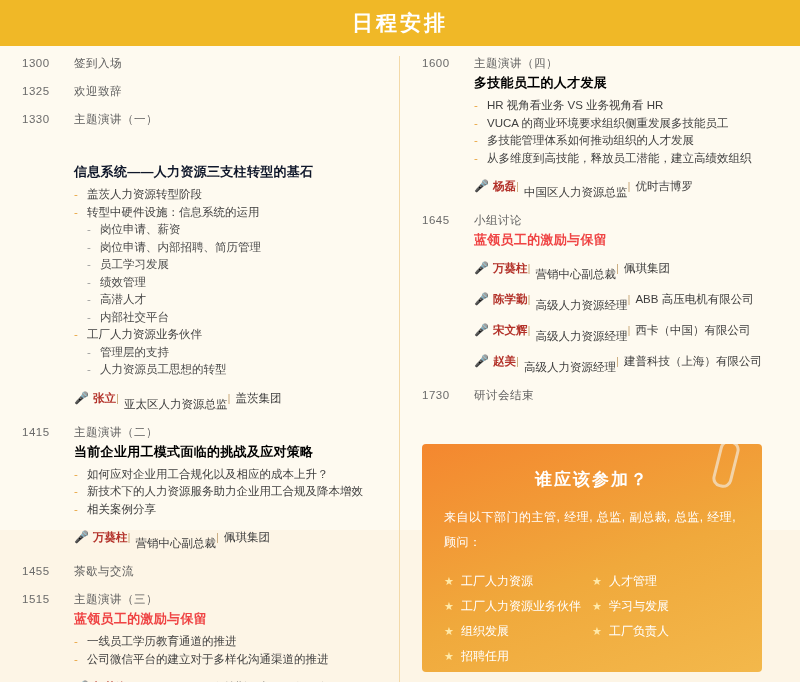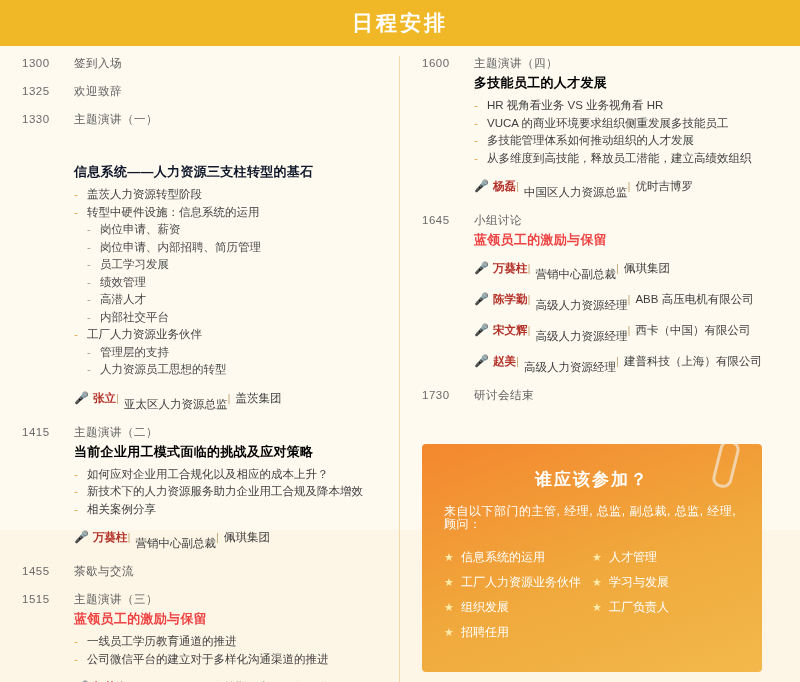--- a/index.html
+++ b/index.html
@@ -132,21 +132,21 @@
   }
   .promo h3{
     margin:6px 0 14px 0;
     text-align:center;
     font-size:17px;
     font-weight:bold;
     letter-spacing:2px;
   }
   .promo .lead{
     font-size:12px;
-    line-height:13px;
+    line-height:25px;
     margin:0 0 14px 0;
     letter-spacing:0.5px;
   }
   .promo .roles{
     display:flex;flex-wrap:wrap;
   }
   .promo .roles .r{
     width:50%;
     box-sizing:border-box;
     font-size:12px;
@@ -344,21 +344,21 @@
           </div>
           <div class="spacer"></div>
         </div>
       <div class="promo">
         <div class="clip"></div>
         <h3>谁应该参加？</h3>
         <p class="lead">来自以下部门的主管, 经理, 总监, 副总裁, 总监, 经理, 顾问：</p>
         <div class="roles" id="promo-roles">
             <div class="r">
               <span class="star">★</span>
-              <span>信息系统的运用</span>
+              <span>工厂人力资源</span>
             </div>
             <div class="r">
               <span class="star">★</span>
               <span>人才管理</span>
             </div>
             <div class="r">
               <span class="star">★</span>
               <span>工厂人力资源业务伙伴</span>
             </div>
             <div class="r">

